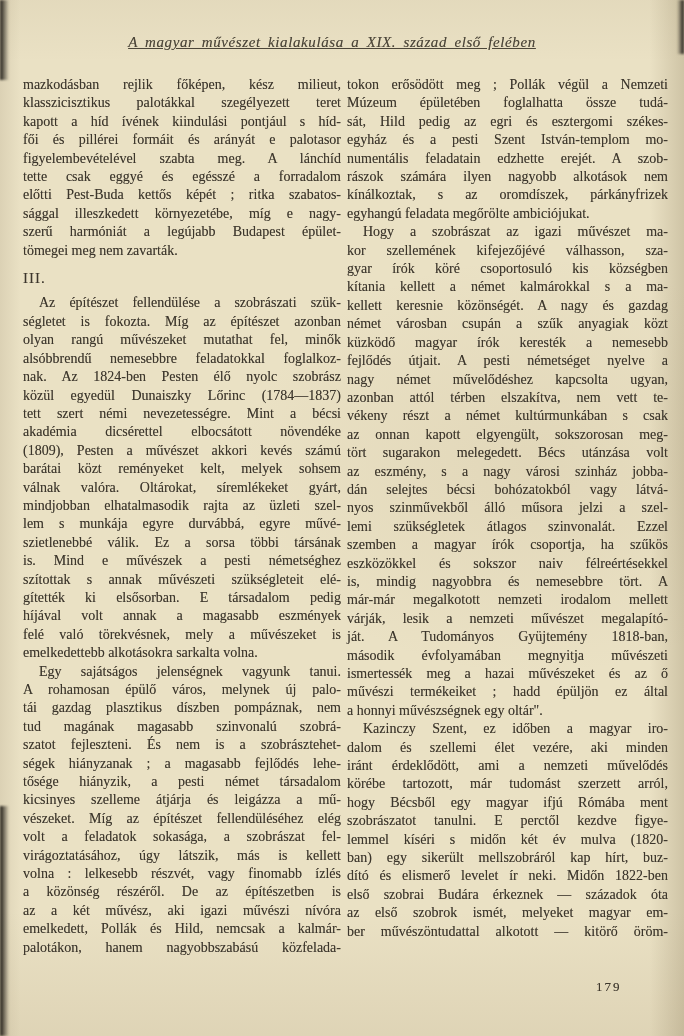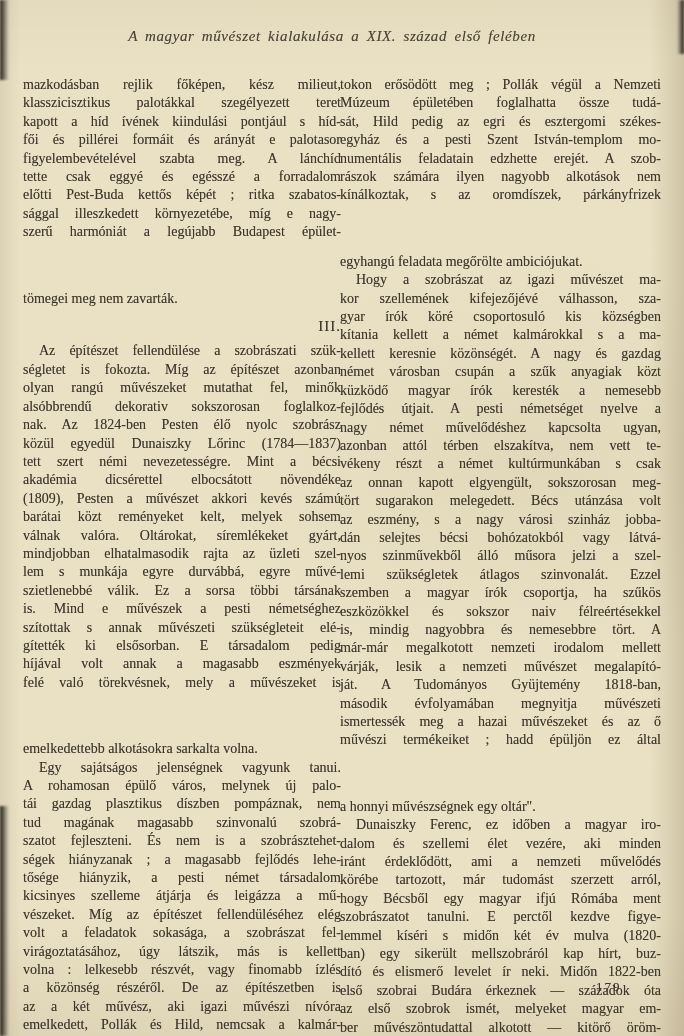--- a/index.html
+++ b/index.html
@@ -11,45 +11,46 @@
     background:
       linear-gradient(to right, rgba(90,72,45,0.10) 0%, rgba(0,0,0,0) 3%, rgba(0,0,0,0) 95%, rgba(110,92,58,0.22) 100%),
       linear-gradient(to bottom, rgba(120,100,65,0.06) 0%, rgba(0,0,0,0) 6%, rgba(0,0,0,0) 88%, rgba(140,118,80,0.12) 100%),
       radial-gradient(ellipse 420px 300px at 78% 45%, rgba(150,128,88,0.10), rgba(0,0,0,0) 70%),
       #eae1c4;
     font-family:"Liberation Serif","DejaVu Serif",serif;
     color:#3c362c;
     text-shadow:0 0 0.5px rgba(60,54,44,0.45);
   }
   .running-header{
-    position:absolute;top:28px;left:0;width:664px;
+    position:absolute;top:34px;left:0;width:664px;
     text-align:center;
     font-style:italic;
     font-size:15px;
     letter-spacing:0.6px;
     word-spacing:3px;
     color:#4c4639;
+    text-decoration:underline;
   }
   .column{
     position:absolute;top:76px;
     font-size:14px;
     line-height:18.4px;
   }
   .column-left{left:23px;width:318px;}
-  .column-right{left:340px;width:321px;}
+  .column-right{left:347px;width:321px;}
   .para{margin:0;}
   .line{
     text-align:justify;
     text-align-last:justify;
     white-space:nowrap;
   }
   .line.indent{text-indent:16px;}
-  .line.flush-last{text-align-last:left;white-space:normal;margin-top:48px;}
+  .line.flush-last{text-align-last:left;white-space:normal;}
   .section-heading{
-    text-align:right;
+    text-align:left;
     margin:9px 0 7px 0;
     font-size:15px;
     letter-spacing:1px;
   }
   .page-number{
     position:absolute;left:596px;top:979px;
     font-size:13px;
     letter-spacing:2px;
   }
   .scan-edge{position:absolute;pointer-events:none;}
@@ -86,21 +87,21 @@
         <div class="line">előtti Pest-Buda kettős képét ; ritka szabatos-</div>
         <div class="line">sággal illeszkedett környezetébe, míg e nagy-</div>
         <div class="line">szerű harmóniát a legújabb Budapest épület-</div>
         <div class="line flush-last">tömegei meg nem zavarták.</div>
       </div>
       <div class="section-heading">III.</div>
       <div class="para">
         <div class="line indent">Az építészet fellendülése a szobrászati szük-</div>
         <div class="line">ségletet is fokozta. Míg az építészet azonban</div>
         <div class="line">olyan rangú művészeket mutathat fel, minők</div>
-        <div class="line">alsóbbrendű dekorativ sokszorosan foglalkoz-</div>
+        <div class="line">alsóbbrendű nemesebbre feladatokkal foglalkoz-</div>
         <div class="line">nak. Az 1824-ben Pesten élő nyolc szobrász</div>
         <div class="line">közül egyedül Dunaiszky Lőrinc (1784—1837)</div>
         <div class="line">tett szert némi nevezetességre. Mint a bécsi</div>
         <div class="line">akadémia dicsérettel elbocsátott növendéke</div>
         <div class="line">(1809), Pesten a művészet akkori kevés számú</div>
         <div class="line">barátai közt reményeket kelt, melyek sohsem</div>
         <div class="line">válnak valóra. Oltárokat, síremlékeket gyárt,</div>
         <div class="line">mindjobban elhatalmasodik rajta az üzleti szel-</div>
         <div class="line">lem s munkája egyre durvábbá, egyre művé-</div>
         <div class="line">szietlenebbé válik. Ez a sorsa többi társának</div>
@@ -165,21 +166,21 @@
         <div class="line">is, mindig nagyobbra és nemesebbre tört. A</div>
         <div class="line">már-már megalkotott nemzeti irodalom mellett</div>
         <div class="line">várják, lesik a nemzeti művészet megalapító-</div>
         <div class="line">ját. A Tudományos Gyüjtemény 1818-ban,</div>
         <div class="line">második évfolyamában megnyitja művészeti</div>
         <div class="line">ismertessék meg a hazai művészeket és az ő</div>
         <div class="line">művészi termékeiket ; hadd épüljön ez által</div>
         <div class="line flush-last">a honnyi művészségnek egy oltár".</div>
       </div>
       <div class="para">
-        <div class="line indent">Dunaiszky Ferenc, ez időben a magyar iro-</div>
+        <div class="line indent">Kazinczy Szent, ez időben a magyar iro-</div>
         <div class="line">dalom és szellemi élet vezére, aki minden</div>
         <div class="line">iránt érdeklődött, ami a nemzeti művelődés</div>
         <div class="line">körébe tartozott, már tudomást szerzett arról,</div>
         <div class="line">hogy Bécsből egy magyar ifjú Rómába ment</div>
         <div class="line">szobrászatot tanulni. E perctől kezdve figye-</div>
         <div class="line">lemmel kíséri s midőn két év mulva (1820-</div>
         <div class="line">ban) egy sikerült mellszobráról kap hírt, buz-</div>
         <div class="line">dító és elismerő levelet ír neki. Midőn 1822-ben</div>
         <div class="line">első szobrai Budára érkeznek — századok óta</div>
         <div class="line">az első szobrok ismét, melyeket magyar em-</div>

